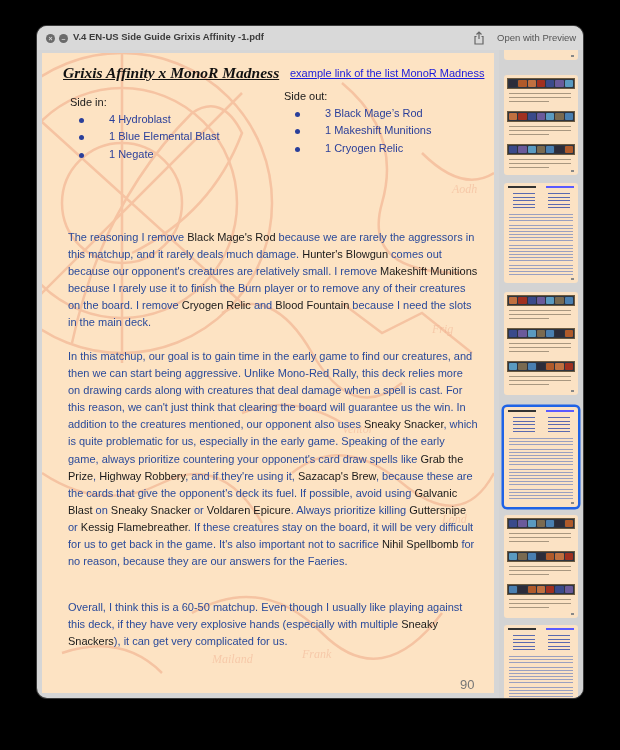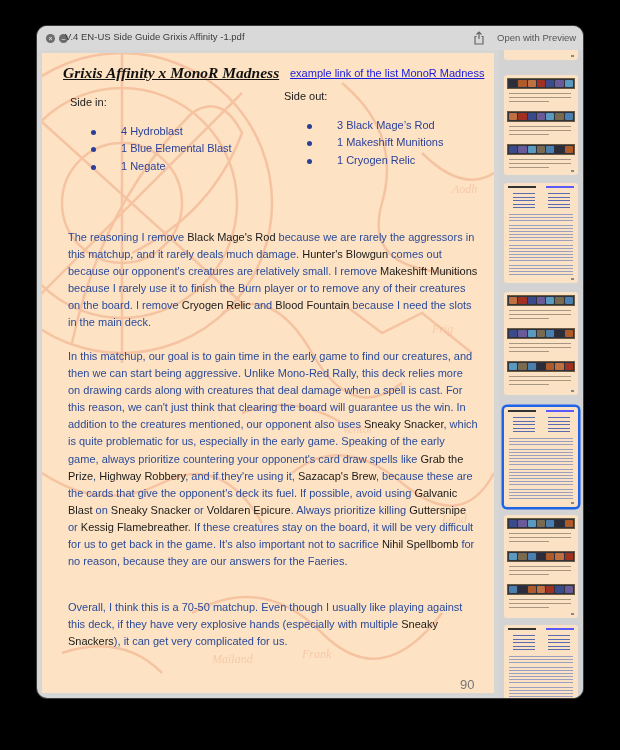--- a/index.html
+++ b/index.html
@@ -2,32 +2,32 @@
 <html><head>
 <meta charset="utf-8">
 <style>
   html, body { margin:0; padding:0; }
   body { width:620px; height:750px; background:#000; position:relative; overflow:hidden; font-family:"Liberation Sans", sans-serif; }
   .window { position:absolute; left:37px; top:26px; width:546px; height:672px; background:#d6d6d6; border-radius:10px; overflow:hidden; box-shadow:0 0 0 1px #3a3a3a; }
   .titlebar { position:absolute; left:0; top:0; right:0; height:24px; background:#d9d9d9; display:flex; align-items:center; }
   .tb-btn { width:9px; height:9px; border-radius:50%; background:#6b6b6b; position:absolute; top:8px; color:#d9d9d9; font-size:7px; line-height:9px; text-align:center; font-weight:bold; }
   .tb-close { left:9px; }
   .tb-min { left:22px; }
-  .title { position:absolute; left:28px; top:5px; font-size:9.5px; font-weight:normal; color:#3b3b3b; white-space:nowrap; }
+  .title { position:absolute; left:36px; top:5px; font-size:9.5px; font-weight:bold; color:#3b3b3b; white-space:nowrap; }
   .share { position:absolute; left:436px; top:5px; width:12px; height:14px; }
   .open-preview { position:absolute; left:455px; top:4px; height:16px; padding:0 5px; font-size:9.5px; color:#555; border-radius:4px; line-height:16px; white-space:nowrap; }
   .page { position:absolute; left:5px; top:27px; width:452px; height:640px; background:#fde3c3; overflow:hidden; }
   .page-bg { position:absolute; left:0; top:0; width:100%; height:100%; }
   .content { position:absolute; left:0; top:0; width:100%; height:100%; }
   .doc-title { position:absolute; left:21px; top:11px; font-family:"Liberation Serif", serif; font-weight:bold; font-style:italic; text-decoration:underline; font-size:15.5px; color:#111; white-space:nowrap; }
   .doc-link { position:absolute; left:248px; top:14px; font-size:11px; color:#1a1adb; text-decoration:underline; white-space:nowrap;text-align:center; }
   .side-label { position:absolute; font-size:11px; color:#1a1a1a; }
   .side-in-label { left:28px; top:43px; }
   .side-out-label { left:242px; top:37px; }
-  ul.list { position:absolute; margin:12px; padding:0; list-style:none; }
+  ul.list { position:absolute; margin:0; padding:0; list-style:none; }
   ul.list li { position:relative; font-size:11px; line-height:17.3px; color:#2a3f9a; padding-left:40px; white-space:nowrap; }
   ul.list li::before { content:""; position:absolute; left:10px; top:7px; width:5px; height:5px; border-radius:50%; background:#2a3f9a; }
   .side-in-list { left:27px; top:58px; }
   .side-out-list { left:243px; top:52px; }
   .para { position:absolute; left:26px; width:410px; font-size:11px; line-height:17.1px; color:#2a4a9a; }
   .para .card { color:#1a1a1a; }
   .p1 { top:176px; }
   .p2 { top:295px; }
   .p3 { top:546px; }
   .page-num { position:absolute; left:418px; top:624px; font-size:13px; color:#777; }
@@ -97,21 +97,21 @@
 
       <div class="side-label side-out-label">Side out:</div>
       <ul class="list side-out-list">
         <li>3 Black Mage’s Rod</li>
         <li>1 Makeshift Munitions</li>
         <li>1 Cryogen Relic</li>
       </ul>
 
       <div class="para p1"><span> The reasoning I remove </span><span class="card">Black Mage's Rod</span><span> because we are rarely the aggressors in this matchup, and it rarely deals much damage. </span><span class="card">Hunter's Blowgun</span><span> comes out because our opponent's creatures are relatively small. I remove </span><span class="card">Makeshift Munitions</span><span> because I rarely use it to finish the Burn player or to remove any of their creatures on the board. I remove </span><span class="card">Cryogen Relic</span><span> and </span><span class="card">Blood Fountain</span><span> because I need the slots in the main deck.</span></div>
       <div class="para p2"><span>  In this matchup, our goal is to gain time in the early game to find our creatures, and then we can start being aggressive. Unlike Mono-Red Rally, this deck relies more on drawing cards along with creatures that deal damage when a spell is cast. For this reason, we can't just think that clearing the board will guarantee us the win. In addition to the creatures mentioned, our opponent also uses </span><span class="card">Sneaky Snacker</span><span>, which is quite problematic for us, especially in the early game. Speaking of the early game, always prioritize countering your opponent's card draw spells like </span><span class="card">Grab the Prize</span><span>, </span><span class="card">Highway Robbery</span><span>, and if they're using it, </span><span class="card">Sazacap's Brew</span><span>, because these are the cards that give the opponent's deck its fuel. If possible, avoid using </span><span class="card">Galvanic Blast</span><span> on </span><span class="card">Sneaky Snacker</span><span> or </span><span class="card">Voldaren Epicure</span><span>. Always prioritize killing </span><span class="card">Guttersnipe</span><span> or </span><span class="card">Kessig Flamebreather</span><span>. If these creatures stay on the board, it will be very difficult for us to get back in the game. It's also important not to sacrifice </span><span class="card">Nihil Spellbomb</span><span> for no reason, because they are our answers for the Faeries.</span></div>
-      <div class="para p3"><span> Overall, I think this is a 70-50 matchup. Even though I usually like playing against this deck, if they have very explosive hands (especially with multiple </span><span class="card">Sneaky Snackers</span><span>), it can get very complicated for us.</span></div>
+      <div class="para p3"><span> Overall, I think this is a 60-50 matchup. Even though I usually like playing against this deck, if they have very explosive hands (especially with multiple </span><span class="card">Sneaky Snackers</span><span>), it can get very complicated for us.</span></div>
 
       <div class="page-num">90</div>
     </div>
   </div>
 
   <div class="sidebar">
       <div class="thumb" style="top: -30px; height: 40px;">
         <div class="t-num"></div>
       </div>
       <div class="thumb" style="top: 25px; height: 100px;">

